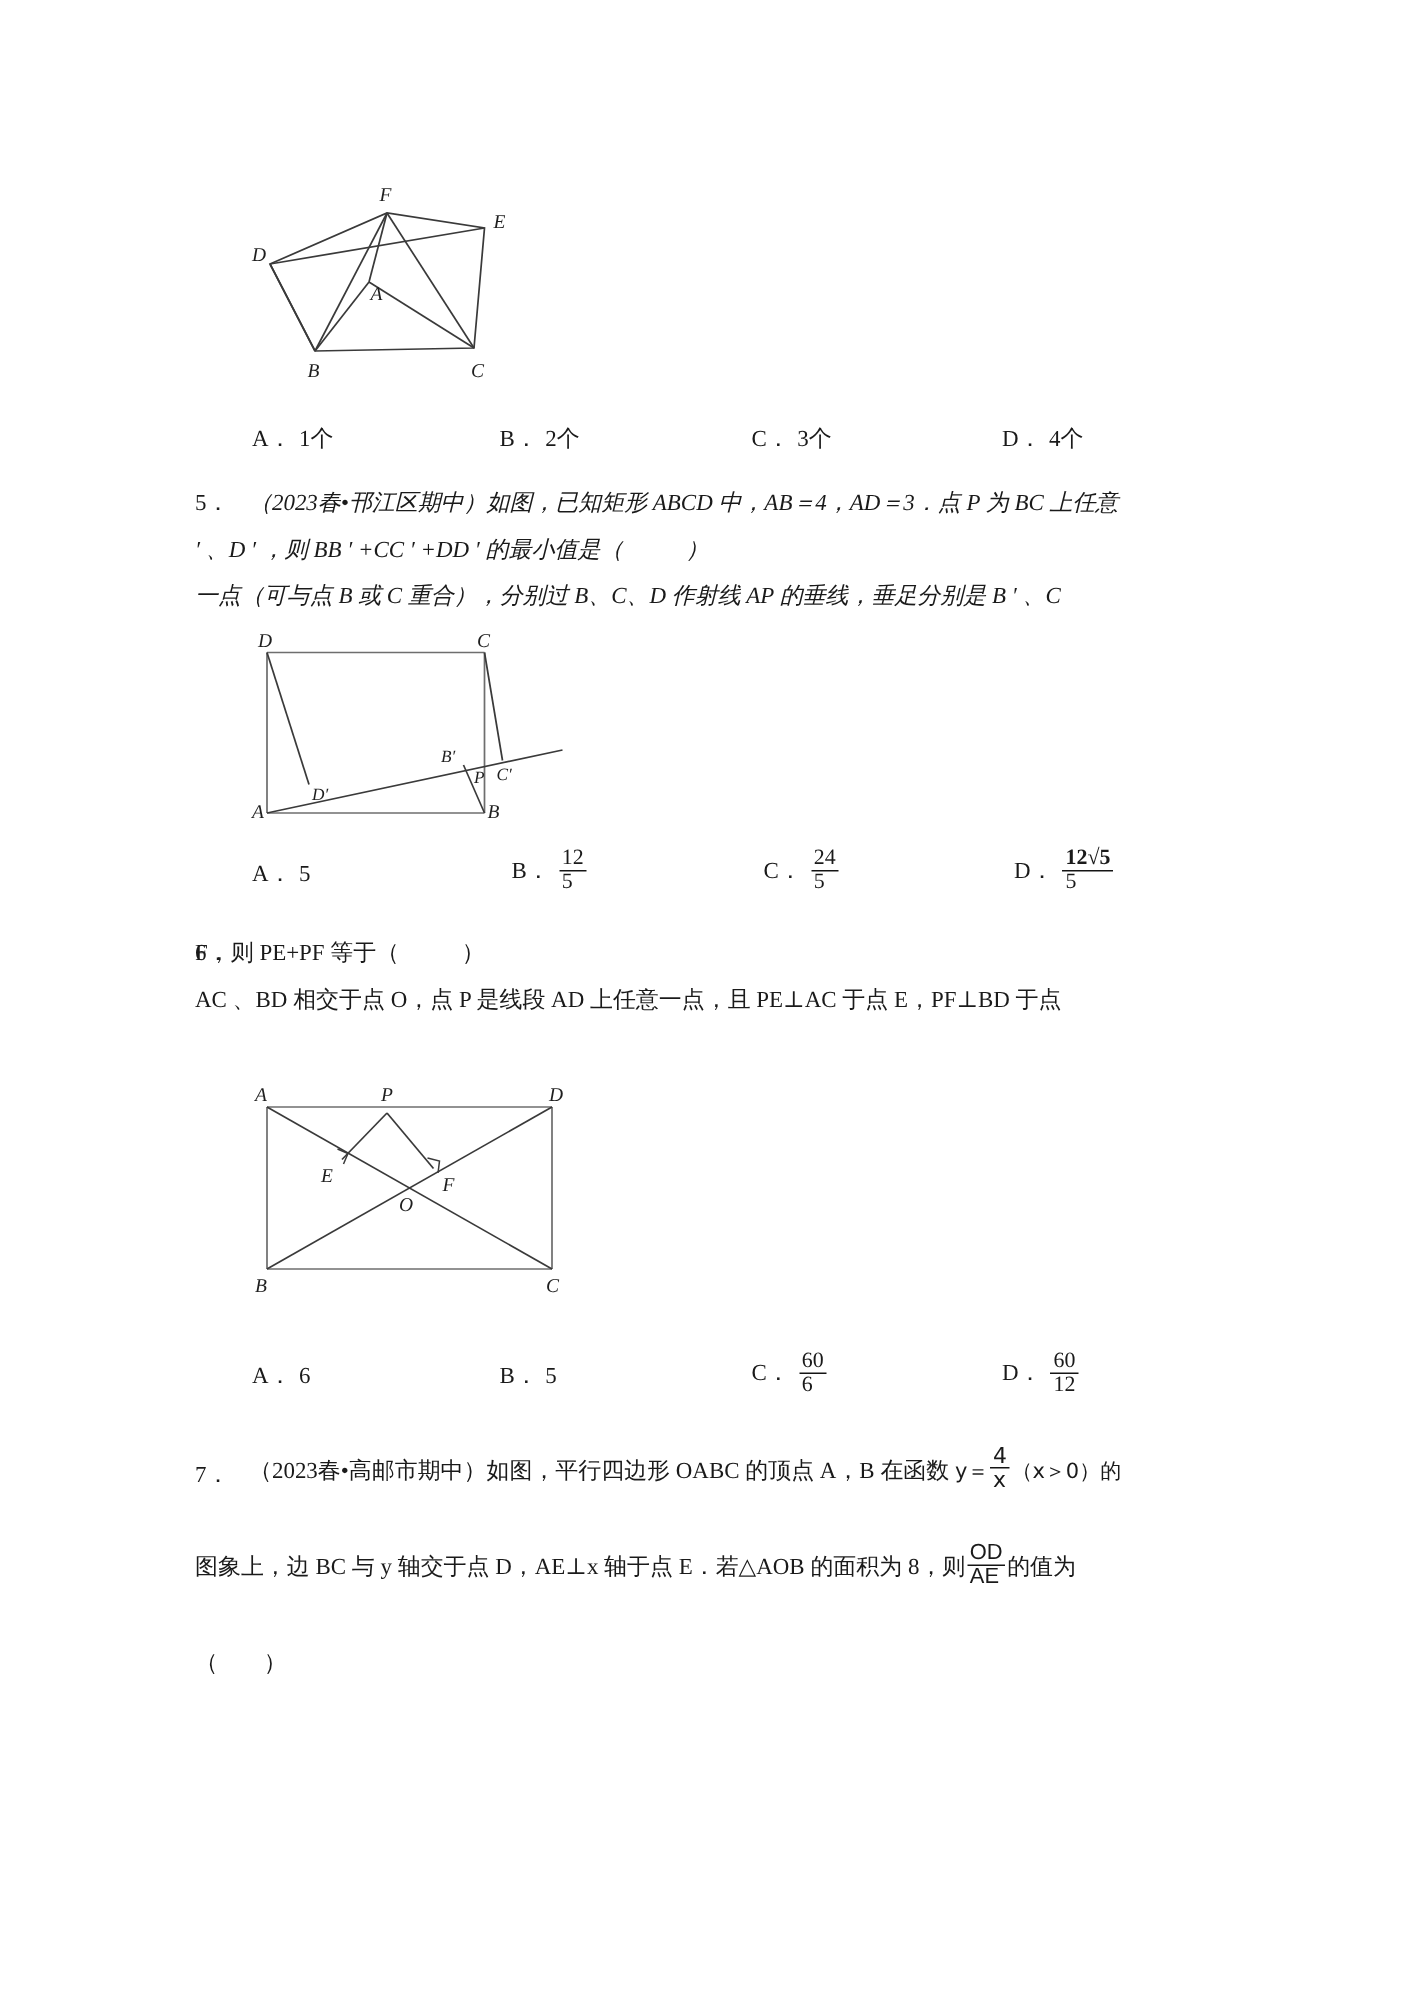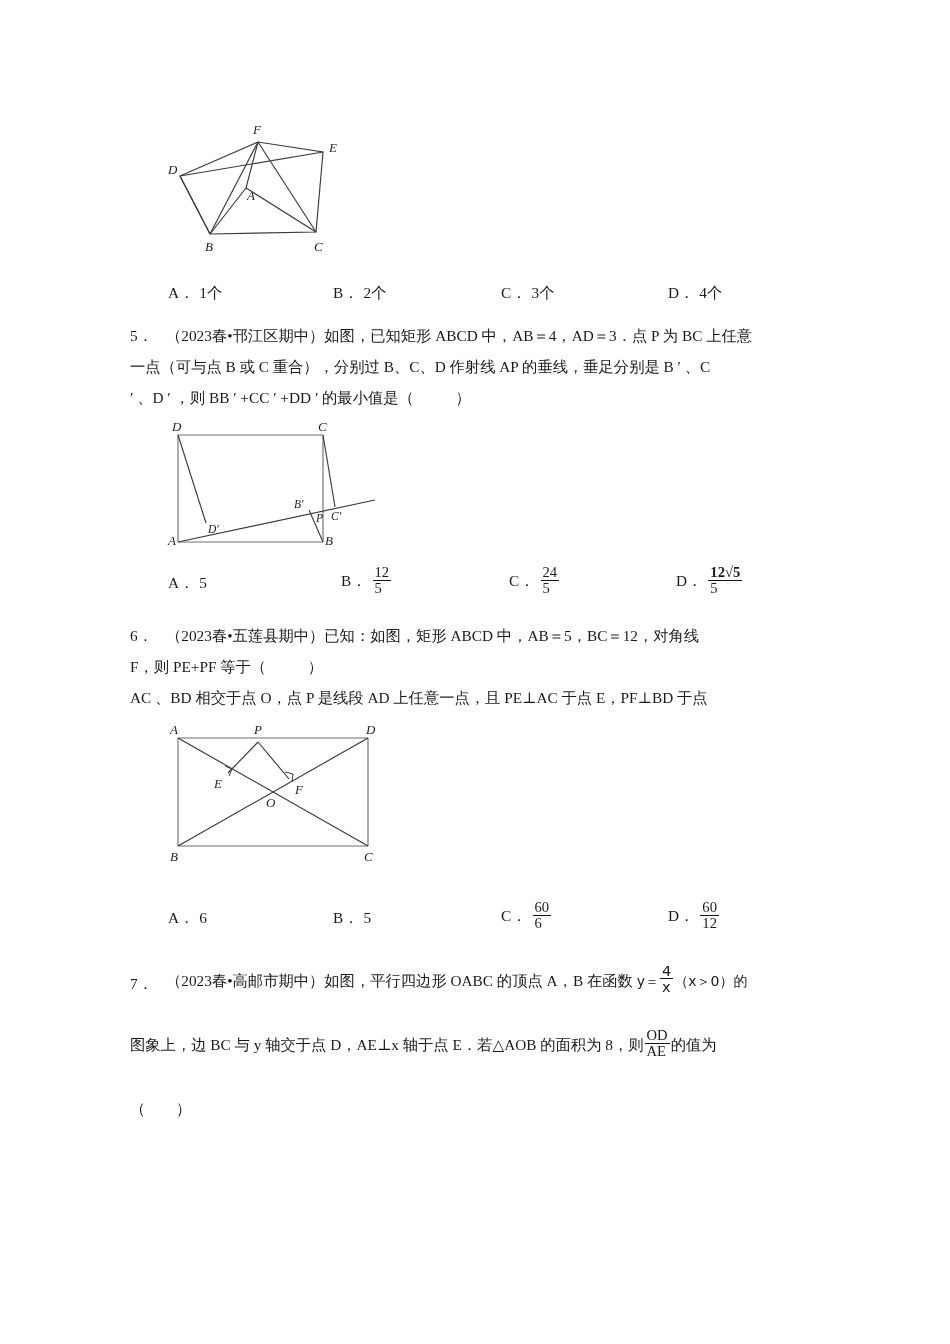--- a/index.html
+++ b/index.html
@@ -126,28 +126,28 @@
       <span class="lab">C．</span>
       <span>3个</span>
     </div>
     <div class="opt" style="left:500px; top:0px;">
       <span class="lab">D．</span>
       <span>4个</span>
     </div>
   </div>
 
   <div class="qnum" style="left:130px; top:320px; width:40px;">5．</div>
-  <div class="qbody" style="left:166px; top:320px; width:680px;">
+  <div class="qbody" style="left:166px; top:320px; width:680px;font-style:italic;">
     <span class="ln">（2023春•邗江区期中）如图，已知矩形 ABCD 中，AB＝4，AD＝3．点 P 为 BC 上任意</span>
-    <span class="ln" style="margin-left:-36px;">一点（可与点 B 或 C 重合），分别过 B、C、D 作射线 AP 的垂线，垂足分别是 B ′ 、C</span>
     <span class="ln" style="margin-left:-36px;">
       <span>′ 、D ′ ，则 BB ′ +CC ′ +DD ′ 的最小值是（</span>
       <span style="display:inline-block; width:34px;"></span>
       <span>）</span>
     </span>
+    <span class="ln" style="margin-left:-36px;">一点（可与点 B 或 C 重合），分别过 B、C、D 作射线 AP 的垂线，垂足分别是 B ′ 、C</span>
   </div>
 
   <div class="figure" style="left:168px; top:418px; width:220px; height:128px;">
     <svg width="220" height="128" viewBox="0 0 220 128">
 
       <g class="fline gray">
         <path d="M10,17 L155,17"></path>
         <path d="M10,17 L10,124"></path>
         <path d="M10,124 L155,124"></path>
         <path d="M155,17 L155,124"></path>
@@ -196,21 +196,20 @@
       <span class="lab">D．</span>
       <span class="frac">
         <span class="num rad">12√5</span>
         <span class="den">5</span>
       </span>
     </div>
   </div>
 
   <div class="qnum" style="left:130px; top:620px; width:40px;">6．</div>
   <div class="qbody" style="left:166px; top:620px; width:680px;">
-    <span class="ln">（2023春•五莲县期中）已知：如图，矩形 ABCD 中，AB＝5，BC＝12，对角线</span>
     <span class="ln" style="margin-left:-36px;">
       <span>F，则 PE+PF 等于（</span>
       <span style="display:inline-block; width:34px;"></span>
       <span>）</span>
     </span>
     <span class="ln" style="margin-left:-36px;">AC 、BD 相交于点 O，点 P 是线段 AD 上任意一点，且 PE⊥AC 于点 E，PF⊥BD 于点</span>
   </div>
 
   <div class="figure" style="left:168px; top:722px; width:230px; height:142px;">
     <svg width="230" height="142" viewBox="0 0 230 142">
@@ -272,18 +271,18 @@
 
   <div class="qnum" style="left:130px; top:968px; width:40px;">7．</div>
   <div class="qbody" style="left:166px; top:949px; width:700px; line-height:64px;">
     <span class="ln">
       <span>（2023春•高邮市期中）如图，平行四边形 OABC 的顶点 A，B 在函数</span>
       <span style="font-family:'DejaVu Sans',sans-serif; font-size:14px;">
         <span>y＝</span><span class="frac up"><span class="num">4</span><span class="den">x</span></span><span>（x＞0）的</span>
       </span>
     </span>
     <span class="ln" style="margin-left:-36px;">
-      <span>图象上，边 BC 与 y 轴交于点 D，AE⊥x 轴于点 E．若△AOB 的面积为 8，则</span><span class="frac up" style="font-family:Liberation Serif, serif;"><span class="num">OD</span><span class="den">AE</span></span><span>的值为</span>
+      <span>图象上，边 BC 与 y 轴交于点 D，AE⊥x 轴于点 E．若△AOB 的面积为 8，则</span><span class="frac up" style="font-family:Liberation Sans, sans-serif;"><span class="num">OD</span><span class="den">AE</span></span><span>的值为</span>
     </span>
     <span class="ln" style="margin-left:-36px;">（　　）</span>
   </div>
 
 </div>
 
 </body></html>

